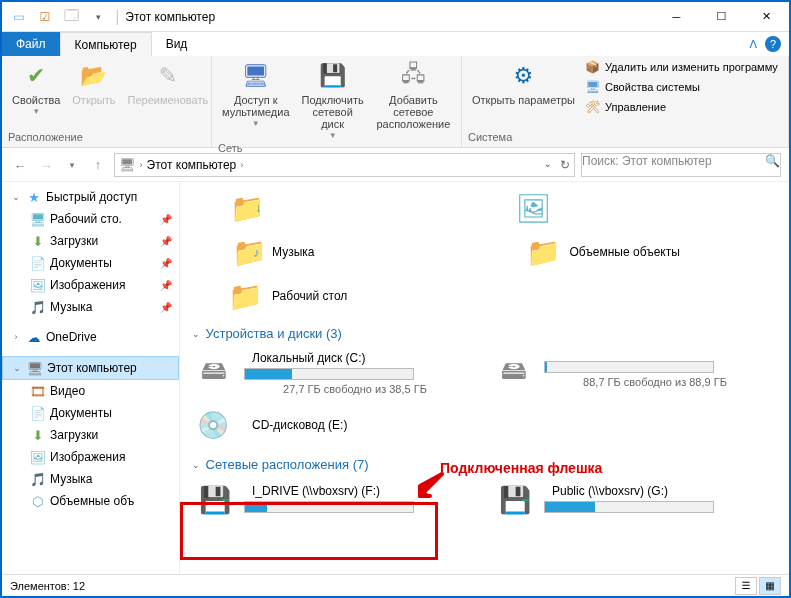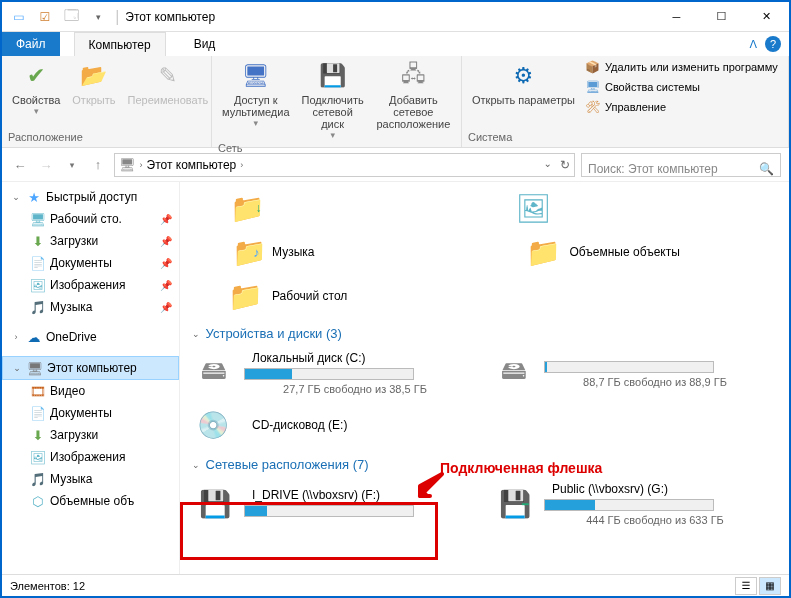--- a/index.html
+++ b/index.html
@@ -8,21 +8,21 @@
 
 .titlebar { height: 30px; display: flex; align-items: center; background: #fff; border-bottom: 1px solid #e0e0e0; }
 .titlebar .qat { display: flex; align-items: center; gap: 4px; padding-left: 6px; }
 .titlebar .qat-icon { width: 22px; height: 22px; display: flex; align-items: center; justify-content: center; font-size: 12px; }
 .titlebar .title-icon { font-size: 14px; color: #999; padding: 0 4px; }
 .titlebar .title-text { font-size: 12px; padding-left: 4px; }
 .titlebar .win-controls { margin-left: auto; display: flex; }
 .titlebar .win-btn { width: 45px; height: 29px; display: flex; align-items: center; justify-content: center; font-size: 11px; }
 
 
-.menutabs { height: 24px; display: flex; align-items: stretch; background: #fff; position: relative; gap: 14px; }
+.menutabs { height: 24px; display: flex; align-items: stretch; background: #fff; position: relative; }
 .menutabs .tab { padding: 0 14px; font-size: 12px; display: flex; align-items: center; }
 .menutabs .tab.file { background: #1979ca; color: #fff; }
 .menutabs .tab.active { background: #f5f5f5; border: 1px solid #ddd; border-bottom: none; }
 .menutabs .right { margin-left: auto; display: flex; align-items: center; padding-right: 8px; gap: 8px; }
 .menutabs .chev { color: #1979ca; font-size: 11px; }
 .menutabs .help { width: 16px; height: 16px; border-radius: 50%; background: #1979ca; color: #fff; font-size: 11px; display: flex; align-items: center; justify-content: center; }
 
 
 .ribbon { height: 92px; background: #f5f5f5; border-bottom: 1px solid #ddd; display: flex; }
 .rgroup { border-right: 1px solid #e0e0e0; padding: 2px 6px; display: flex; flex-direction: column; }
@@ -34,21 +34,21 @@
 .rlist { display: flex; flex-direction: column; gap: 2px; justify-content: center; }
 .rli { display: flex; align-items: center; gap: 4px; font-size: 11px; padding: 1px 2px; }
 .rli .sicon { width: 16px; height: 16px; display: flex; align-items: center; justify-content: center; font-size: 12px; }
 
 
 .addrrow { height: 34px; display: flex; align-items: center; gap: 6px; padding: 4px 8px; background: #fff; border-bottom: 1px solid #eee; }
 .navbtn { width: 20px; height: 20px; display: flex; align-items: center; justify-content: center; color: #777; font-size: 13px; }
 .addrbox { flex: 1; height: 24px; border: 1px solid #ccc; display: flex; align-items: center; padding: 0 4px; font-size: 12px; gap: 4px; }
 .addrbox .aicon { font-size: 13px; color: #888; }
 .addrbox .refresh { margin-left: auto; display: flex; gap: 2px; color: #666; }
-.searchbox { width: 200px; height: 24px; border: 1px solid #ccc; display: flex; align-items: flex-end; padding: 0 6px; font-size: 12px; color: #888; }
+.searchbox { width: 200px; height: 24px; border: 1px solid #ccc; display: flex; align-items: flex-start; padding: 0 0; font-size: 12px; color: #888; }
 .searchbox .sicon { margin-left: auto; }
 
 
 .bodyrow { display: flex; height: calc(100% - 30px - 24px - 92px - 34px - 22px); }
 .sidebar { width: 178px; border-right: 1px solid #eee; overflow: hidden; padding: 4px 0; }
 .treeitem { display: flex; align-items: center; gap: 4px; font-size: 12px; padding: 3px 4px; white-space: nowrap; }
 .treeitem .exp { width: 12px; text-align: center; color: #666; font-size: 9px; }
 .treeitem .ticon { width: 16px; height: 16px; display: flex; align-items: center; justify-content: center; font-size: 13px; }
 .treeitem.lvl1 { padding-left: 8px; }
 .treeitem.lvl2 { padding-left: 28px; position: relative; }
@@ -360,21 +360,20 @@
               </div>
             </div>
           </div>
           <div class="driveitem">
             <div class="dicon drive-g">💾<span style="font-size:11px;color:#2a7;margin-left:-10px">━</span></div>
     <div class="dinfo">
               <div class="dname">Public (\\vboxsrv) (G:)</div>
               <div class="dbar">
                 <div class="dfill" style="width:30%"></div>
               </div>
-              <div class="dstat">444 ГБ свободно из 633 ГБ</div>
             </div>
           </div>
         </div>
       </div>
 
     <div class="annotation" style="left:260px; top:278px;">Подключенная флешка</div>
     <svg class="annotation-arrow" style="left:236px;top:290px" width="30" height="28">
       <polygon points="26,2 4,24 14,24 4,24 4,14" fill="#d00" stroke="#d00" stroke-width="4" stroke-linejoin="round"></polygon>
       <polygon points="26,2 2,26 12,22 6,16" fill="#d00"></polygon>
     </svg>

